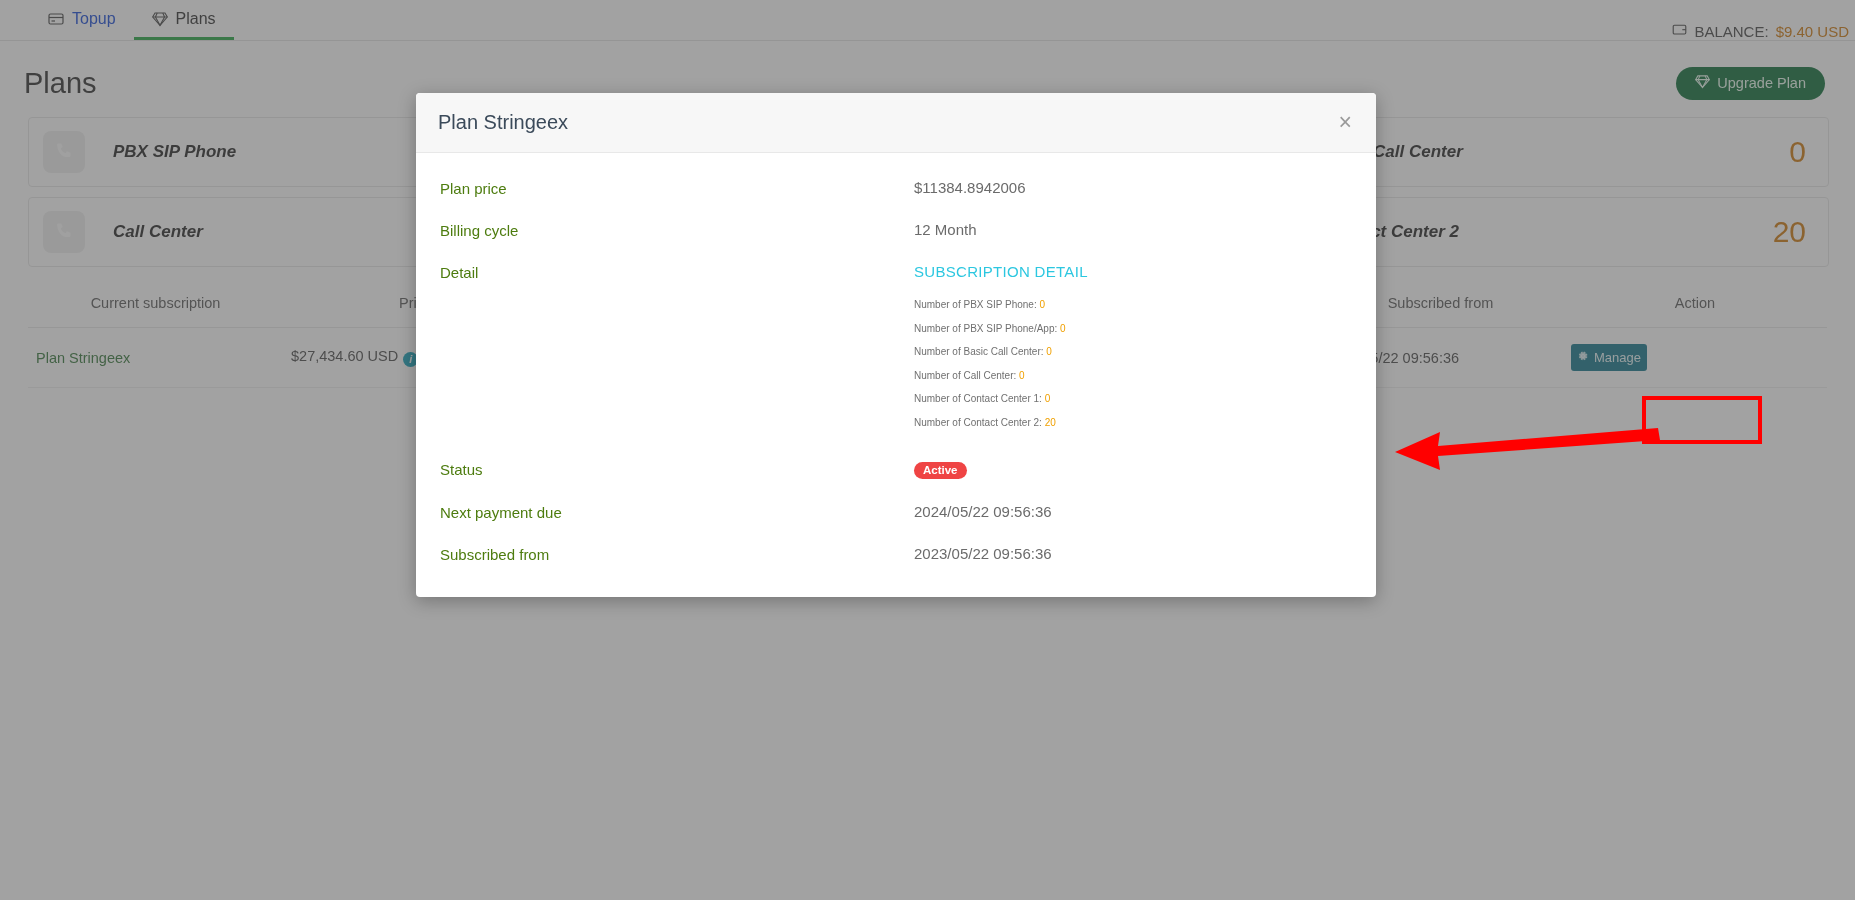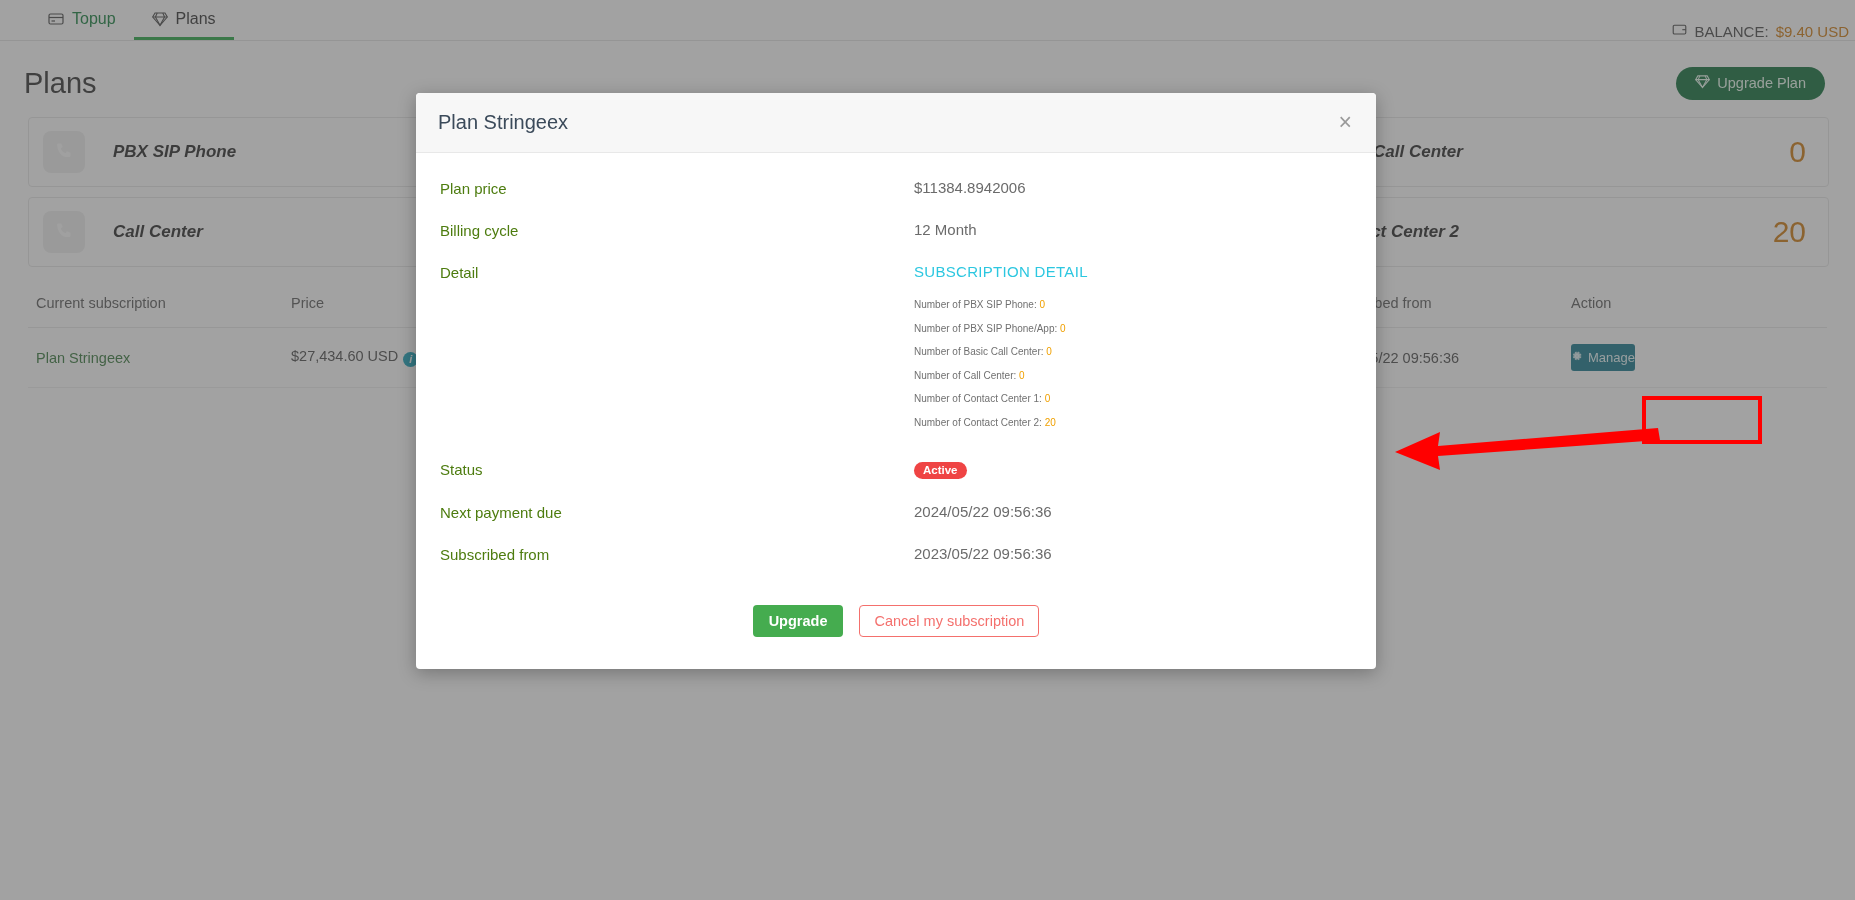--- a/index.html
+++ b/index.html
@@ -21,21 +21,21 @@
     position: relative;
     height: 41px;
     border-bottom: 1px solid #e3e3e3;
     display: flex; align-items: stretch;
     padding-left: 30px;
     background: #fff;
   }
   .tab {
     display: flex; align-items: center; gap: 8px;
     padding: 0 18px;
-    font-size: 16px; color: #15803d;
+    font-size: 16px; color: #1d4ed8;
     border-bottom: 3px solid transparent;
     cursor: pointer;
     white-space: nowrap;
   }
   .tab.active { border-bottom-color: #28a745; color: #333; }
   .tab svg { display: block; }
 
   .balance {
     margin-left: auto;
     display: flex; align-items: flex-end; gap: 7px;
@@ -95,21 +95,21 @@
   }
   .card-val {
     margin-left: auto;
     font-size: 30px; color: #d07b12;
   }
 
   
   .tbl { margin: 22px 28px 0 28px; }
   table { width: 100%; border-collapse: collapse; }
   thead th {
-    text-align: left;
+    text-align: center;
     font-size: 14.5px; font-weight: 400; color: #5c5c5c;
     padding: 6px 8px 16px 8px;
     border-bottom: 1px solid #e9e9e9;
     white-space: nowrap;
   }
   tbody td {
     font-size: 14.5px; color: #4e4e4e;
     padding: 16px 8px;
     border-bottom: 1px solid #efefef;
     white-space: nowrap;
@@ -120,21 +120,21 @@
     display: inline-flex; align-items: center; justify-content: center;
     width: 15px; height: 15px; border-radius: 50%;
     background: #17a2b8; color: #fff;
     font-size: 11px; font-style: italic; font-weight: bold;
     margin-left: 5px; vertical-align: -2px;
   }
   .btn-manage {
     background: #17788c; color: #e9f6f8;
     border: none; border-radius: 3px;
     font-size: 13px;
-    padding: 6px 0;
+    padding: 6px 6px;
     display: inline-flex; align-items: center; gap: 5px;
     cursor: pointer;
   }
   .manage-wrap { display: inline-block; position: relative; }
 
   
   #overlay {
     position: absolute; inset: 0;
     background: rgba(77,77,77,0.52);
   }
@@ -447,24 +447,20 @@
       <div class="k">Next payment due</div>
       <div class="v">2024/05/22 09:56:36</div>
     </div>
 
     <div class="mrow">
       <div class="k">Subscribed from</div>
       <div class="v">2023/05/22 09:56:36</div>
     </div>
   </div>
 
-  <div class="modal-foot">
-    <button class="btn-green">Upgrade</button>
-    <button class="btn-outline-red">Cancel my subscription</button>
-  </div>
 </div>
 
 <div id="anno">
   <div class="hl-box"></div>
   <svg width="1855" height="900" style="position:absolute;inset:0">
     <g>
       <polygon points="1658,428 1438,446 1440,432 1395,452 1440,470 1438,456 1660,440" fill="#ff0000"></polygon>
     </g>
   </svg>
 </div>

